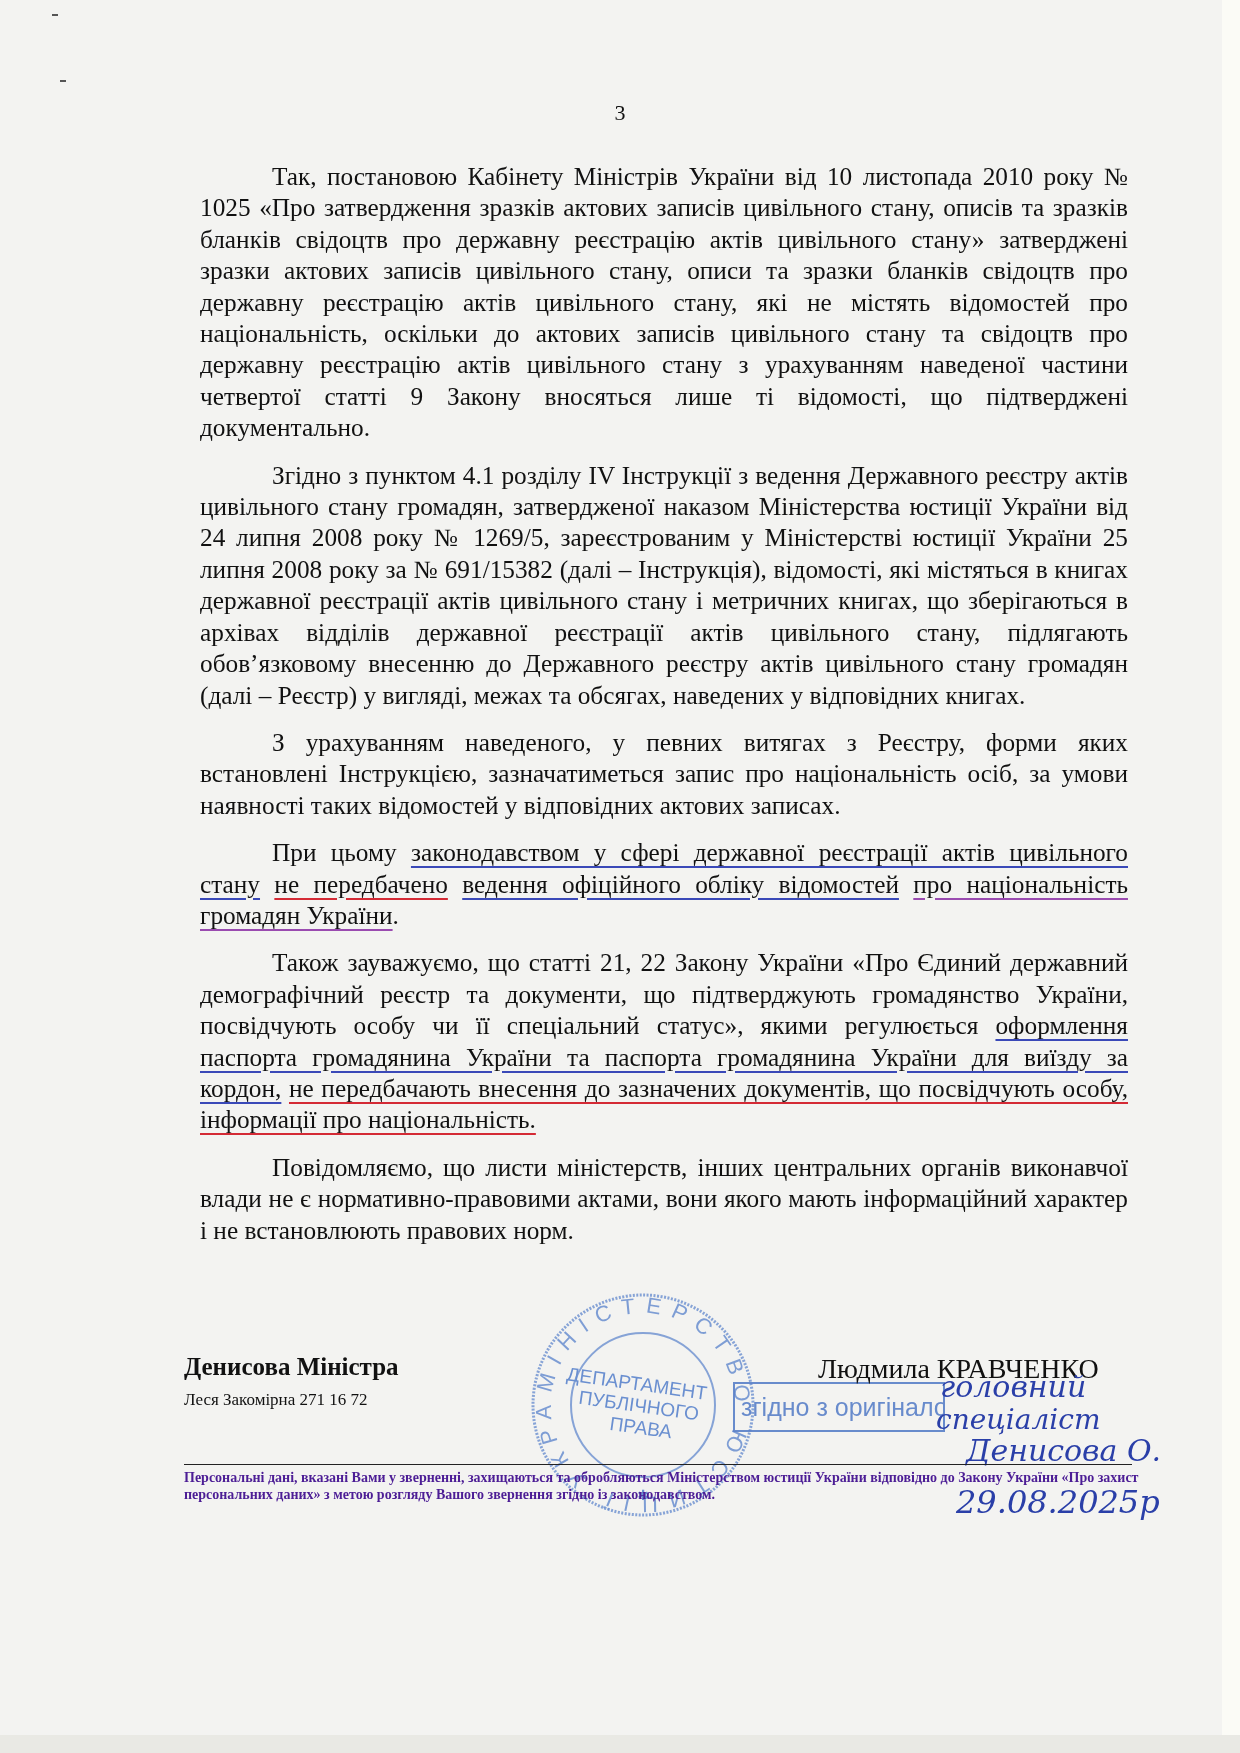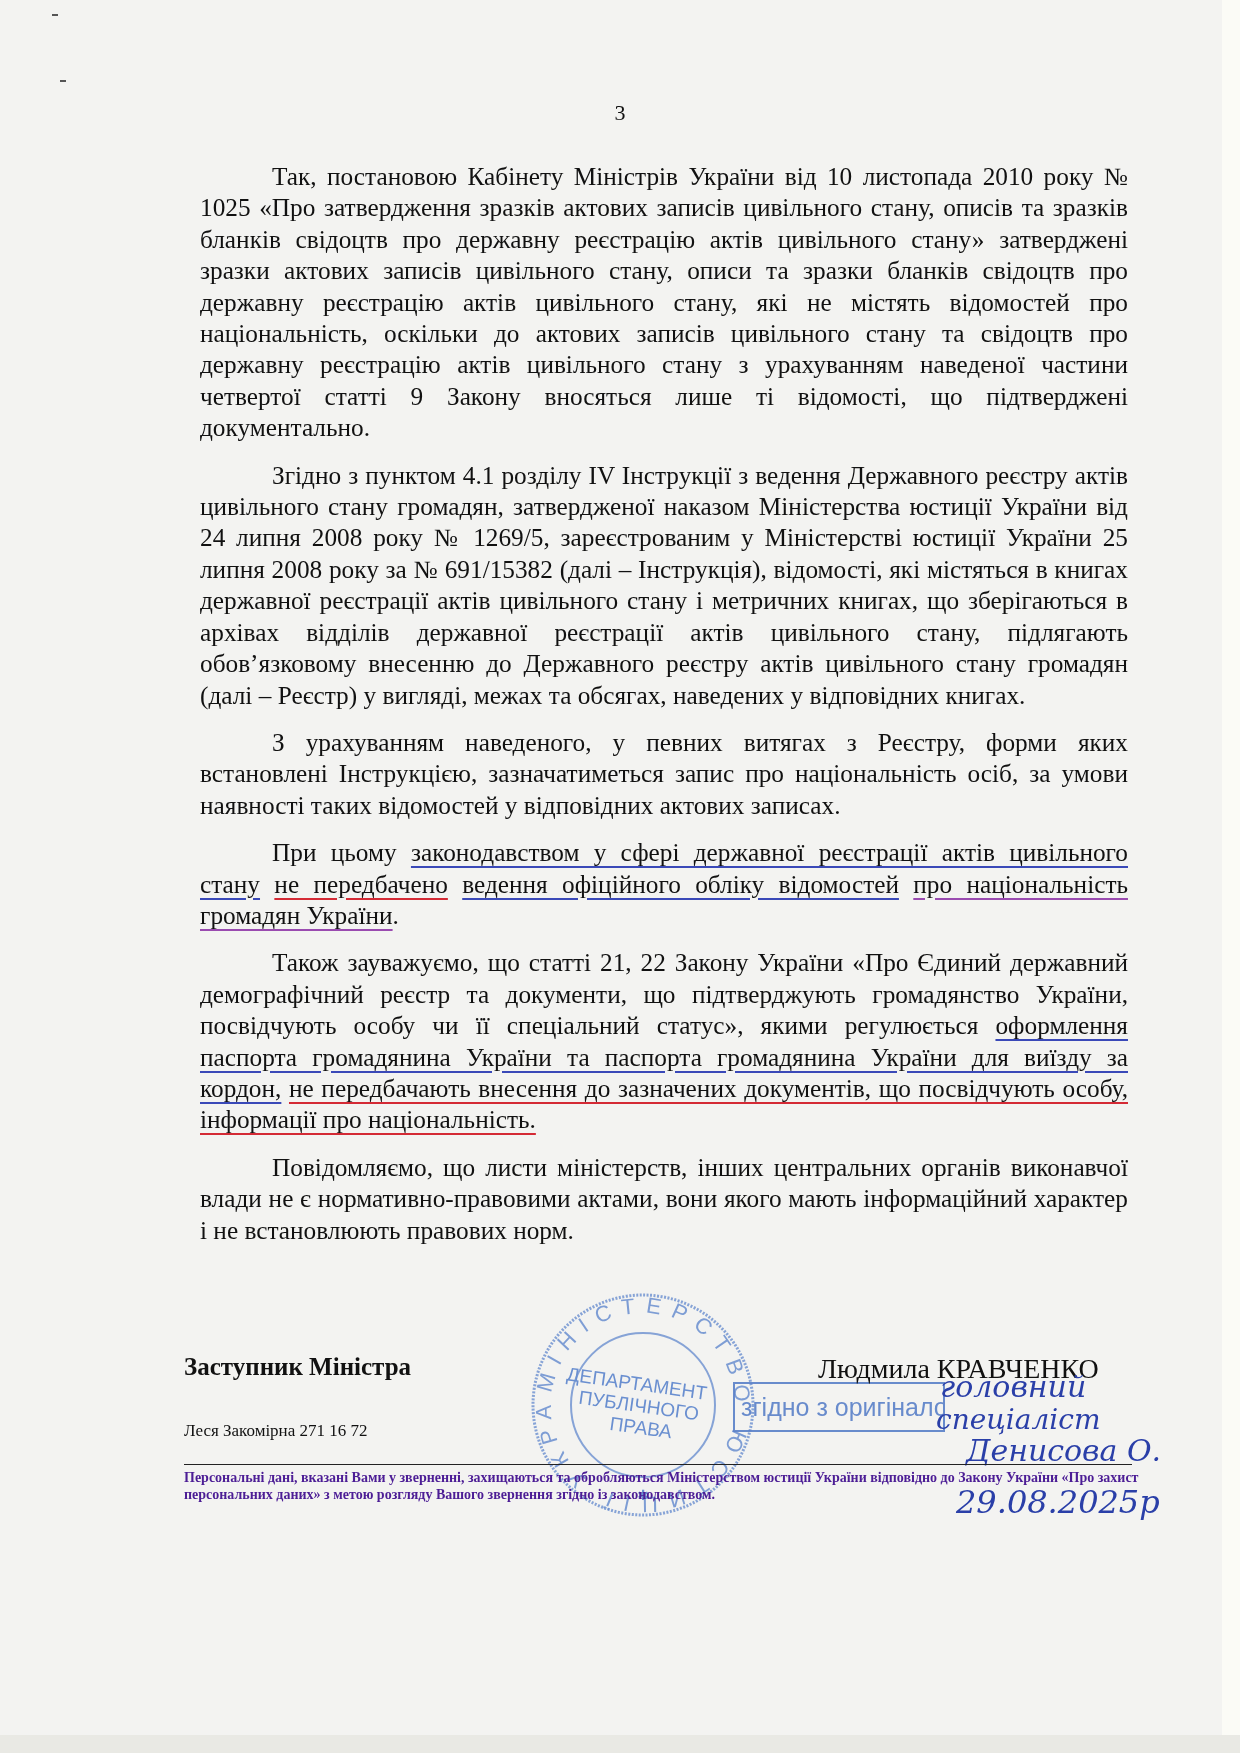--- a/index.html
+++ b/index.html
@@ -14,21 +14,21 @@
   .scan-dot { position: absolute; width: 6px; height: 2px; background: #555; }
   .page-number { position: absolute; top: 100px; left: 0; width: 1240px; text-align: center; font-size: 22px; }
   .body-text { position: absolute; left: 184px; top: 145px; width: 960px; font-size: 25.3px; line-height: 31.4px; }
   .para { margin: 16px; text-align: justify; text-indent: 72px; }
   .u { text-decoration: underline; text-decoration-thickness: 2px; text-underline-offset: 5px; }
   .u-blue { text-decoration-color: #3a49b8; }
   .u-red { text-decoration-color: #d42a35; }
   .u-purple { text-decoration-color: #9a4bb0; }
   .signature-title { position: absolute; left: 184px; top: 1353px; font-size: 25px; font-weight: bold; }
   .signatory-name { position: absolute; left: 818px; top: 1353px; font-size: 28px; font-weight: normal; }
-  .contact { position: absolute; left: 184px; top: 1421px; font-size: 17px; }
+  .contact { position: absolute; left: 184px; top: 1390px; font-size: 17px; }
   .footer-rule { position: absolute; left: 184px; top: 1464px; width: 948px; height: 1px; background: #222; }
   .footer-note { position: absolute; left: 184px; top: 1469px; width: 960px; font-size: 14px; font-weight: bold; line-height: 17px; color: #4c1d95; }
   .seal { position: absolute; left: 528px; top: 1290px; width: 230px; height: 230px; }
   .certify-stamp { position: absolute; left: 733px; top: 1382px; width: 212px; height: 50px; border: 2px solid #5a80c8; box-sizing: border-box; color: #5a80c8; font-family: "Liberation Sans", sans-serif; font-size: 25px; line-height: 46px; padding-left: 6px; white-space: nowrap; overflow: hidden; opacity: 0.9; }
   .handwriting { position: absolute; left: 930px; top: 1365px; width: 310px; height: 180px; }
 </style>
 </head>
 <body>
 
 <div class="page-edge"></div>
@@ -40,21 +40,21 @@
 
 <div class="body-text">
   <p class="para"><span>Так, постановою Кабінету Міністрів України від 10 листопада 2010 року № 1025 «Про затвердження зразків актових записів цивільного стану, описів та зразків бланків свідоцтв про державну реєстрацію актів цивільного стану» затверджені зразки актових записів цивільного стану, описи та зразки бланків свідоцтв про державну реєстрацію актів цивільного стану, які не містять відомостей про національність, оскільки до актових записів цивільного стану та свідоцтв про державну реєстрацію актів цивільного стану з урахуванням наведеної частини четвертої статті 9 Закону вносяться лише ті відомості, що підтверджені документально.</span></p>
   <p class="para"><span>Згідно з пунктом 4.1 розділу IV Інструкції з ведення Державного реєстру актів цивільного стану громадян, затвердженої наказом Міністерства юстиції України від 24 липня 2008 року № 1269/5, зареєстрованим у Міністерстві юстиції України 25 липня 2008 року за № 691/15382 (далі – Інструкція), відомості, які містяться в книгах державної реєстрації актів цивільного стану і метричних книгах, що зберігаються в архівах відділів державної реєстрації актів цивільного стану, підлягають обов’язковому внесенню до Державного реєстру актів цивільного стану громадян (далі – Реєстр) у вигляді, межах та обсягах, наведених у відповідних книгах.</span></p>
   <p class="para"><span>З урахуванням наведеного, у певних витягах з Реєстру, форми яких встановлені Інструкцією, зазначатиметься запис про національність осіб, за умови наявності таких відомостей у відповідних актових записах.</span></p>
   <p class="para"><span>При цьому </span><span class="u u-blue">законодавством у сфері державної реєстрації актів цивільного стану</span><span> </span><span class="u u-red">не передбачено</span><span> </span><span class="u u-blue">ведення офіційного обліку відомостей</span><span> </span><span class="u u-purple">про національність громадян України</span><span>.</span></p>
   <p class="para"><span>Також зауважуємо, що статті 21, 22 Закону України «Про Єдиний державний демографічний реєстр та документи, що підтверджують громадянство України, посвідчують особу чи її спеціальний статус», якими регулюється </span><span class="u u-blue">оформлення паспорта громадянина України та паспорта громадянина України для виїзду за кордон,</span><span> </span><span class="u u-red">не передбачають внесення до зазначених документів, що посвідчують особу, інформації про національність.</span></p>
   <p class="para"><span>Повідомляємо, що листи міністерств, інших центральних органів виконавчої влади не є нормативно-правовими актами, вони якого мають інформаційний характер і не встановлюють правових норм.</span></p>
 </div>
 
-<div class="signature-title">Заступник Міністра</div>
+<div class="signature-title">Денисова Міністра</div>
 
 <svg class="seal" viewBox="0 0 230 230">
   <defs>
     <path id="sealArc" d="M115,115 m-92,0 a92,92 0 1,1 184,0 a92,92 0 1,1 -184,0"></path>
   </defs>
   <circle cx="115" cy="115" r="110" fill="none" stroke="#6a8fd0" stroke-width="3" stroke-dasharray="2 1.5" opacity="0.8"></circle>
   <circle cx="115" cy="115" r="72" fill="none" stroke="#6a8fd0" stroke-width="2" opacity="0.8"></circle>
   <text font-family="Liberation Sans, sans-serif" font-size="22" fill="#6a8fd0" letter-spacing="10" opacity="0.85">
     <textPath href="#sealArc" startOffset="2%">МІНІСТЕРСТВО ЮСТИЦІЇ УКРАЇНИ</textPath>
   </text>

